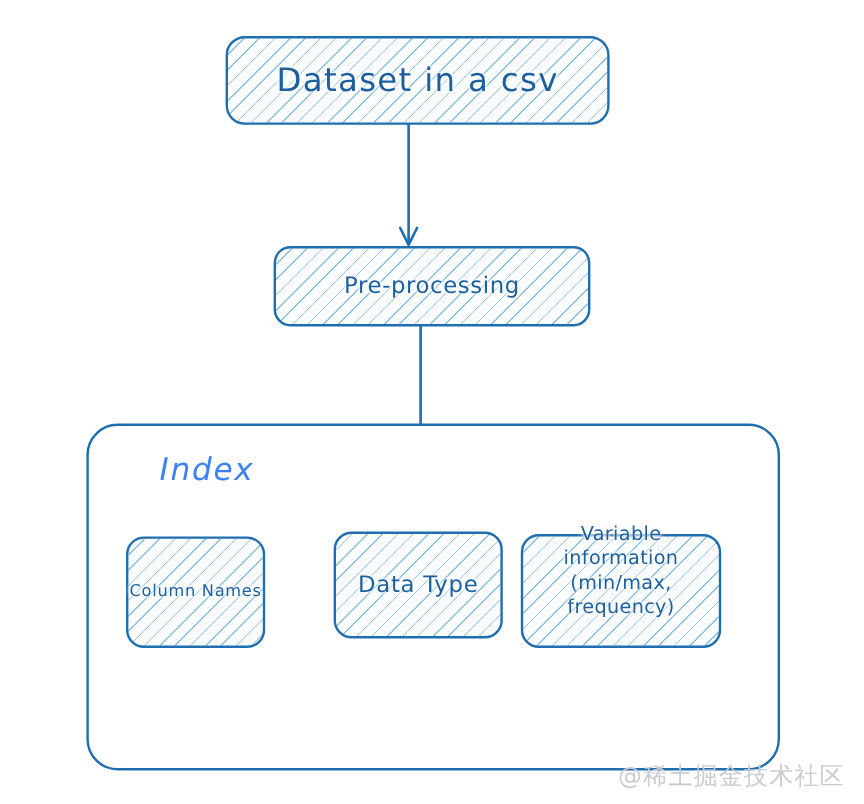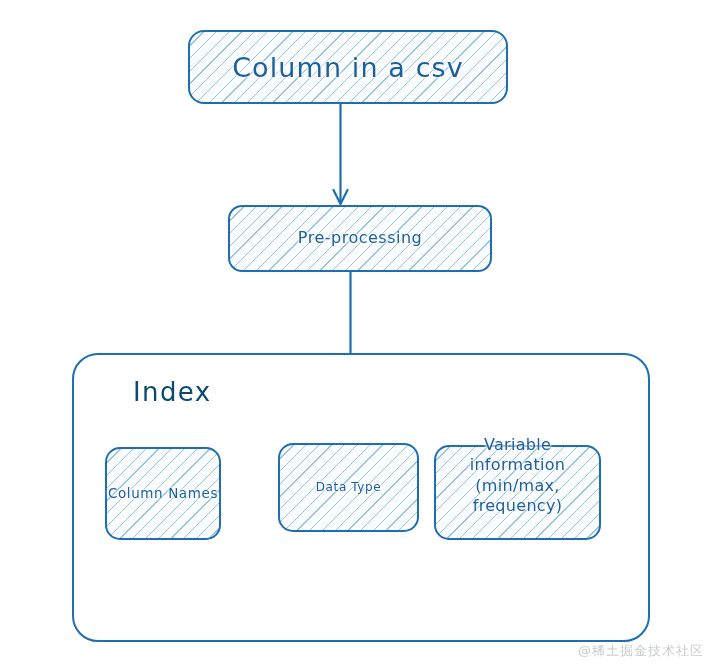--- a/index.html
+++ b/index.html
@@ -68,41 +68,41 @@
     font-weight: 400;
     transform: translateY(1px);
   }
 
   #node-preprocessing {
     left: 228px;  top: 205px;
     width: 264px; height: 67px;
     border-radius: 14px;
   }
   #node-preprocessing .node-label {
-    font-size: 16px;
+    font-size: 19px;
     letter-spacing: 0.5px;
   }
 
   #node-column-names {
     left: 105px;  top: 447px;
     width: 116px; height: 93px;
     border-radius: 15px;
   }
   #node-column-names .node-label {
     font-size: 13.5px;
     letter-spacing: 0.6px;
   }
 
   #node-data-type {
     left: 278px;  top: 443px;
     width: 141px; height: 89px;
     border-radius: 15px;
   }
   #node-data-type .node-label {
-    font-size: 12px;
+    font-size: 19px;
     letter-spacing: 0.6px;
   }
 
   #node-variable-information {
     left: 434px;  top: 445px;
     width: 167px; height: 95px;
     border-radius: 15px;
     align-items: flex-start;
   }
   #node-variable-information .node-label {
@@ -120,31 +120,32 @@
     box-sizing: border-box;
     border: 2.6px solid #1f6eb0;
     border-radius: 26px;
     background: #ffffff;
   }
 
   #label-index {
     position: absolute;
     left: 133px; top: 377px;
     font-size: 26px;
-    color: #0c4a6e;
+    font-style: italic;
+    color: #3b82f6;
     letter-spacing: 1.4px;
     white-space: nowrap;
   }
 
   
   #watermark {
     position: absolute;
     right: 16px;
     bottom: 10px;
-    font-size: 13px;
+    font-size: 20px;
     color: #c9ccd1;
     letter-spacing: 1px;
     white-space: nowrap;
     user-select: none;
     margin-top: 48px;
   }
 </style>
 </head>
 <body>
 
@@ -165,21 +166,21 @@
     <path d="M 233.5 376 L 233.5 449" fill="none" stroke="#1f6eb0" stroke-width="2.2" stroke-linecap="round"></path>
     <path d="M 350.5 376 L 350.5 445" fill="none" stroke="#1f6eb0" stroke-width="2.2" stroke-linecap="round"></path>
     <path d="M 481.5 376 L 481.5 447" fill="none" stroke="#1f6eb0" stroke-width="2.2" stroke-linecap="round"></path>
   </g>
 </svg>
 
 <div id="container-index"></div>
 <div id="label-index">Index</div>
 
 <div class="node" id="node-dataset">
-  <span class="node-label">Column in a csv</span>
+  <span class="node-label">Dataset in a csv</span>
 </div>
 
 <div class="node" id="node-preprocessing">
   <span class="node-label">Pre-processing</span>
 </div>
 
 <div class="node" id="node-column-names">
   <span class="node-label">Column Names</span>
 </div>
 

